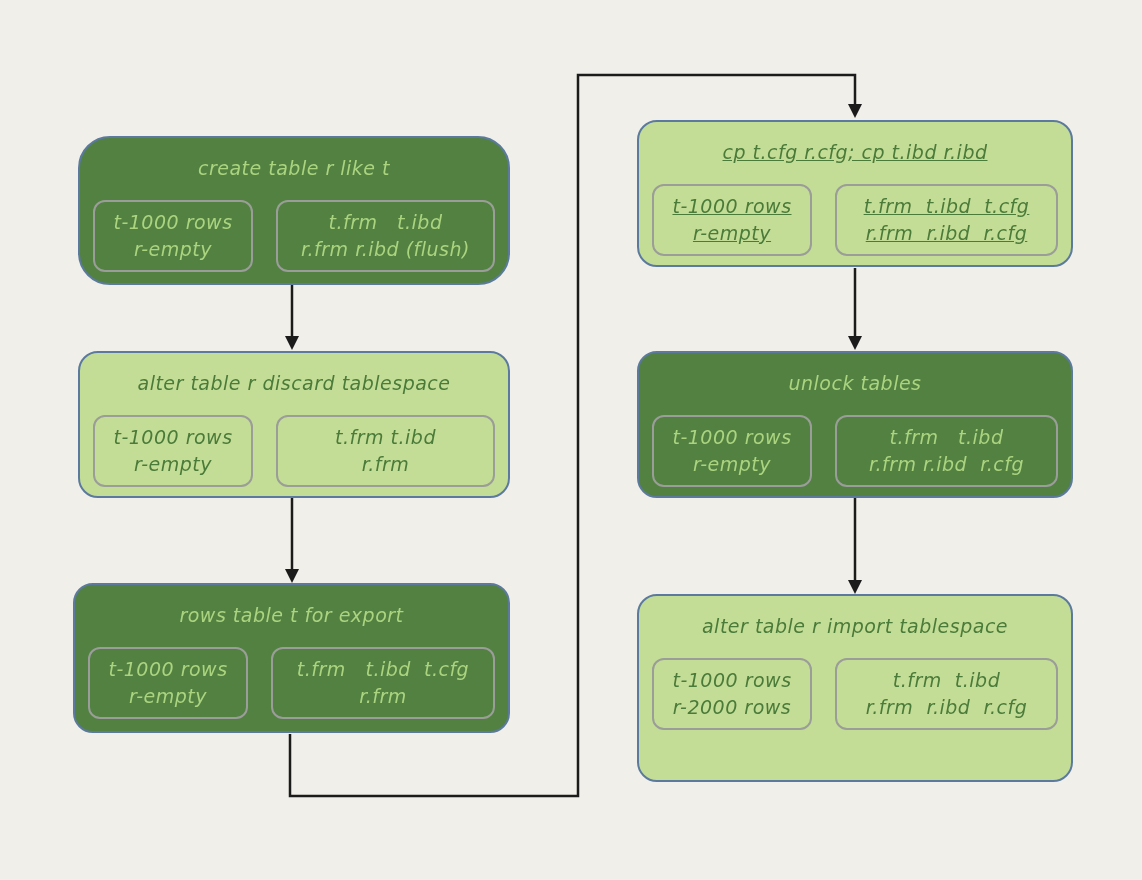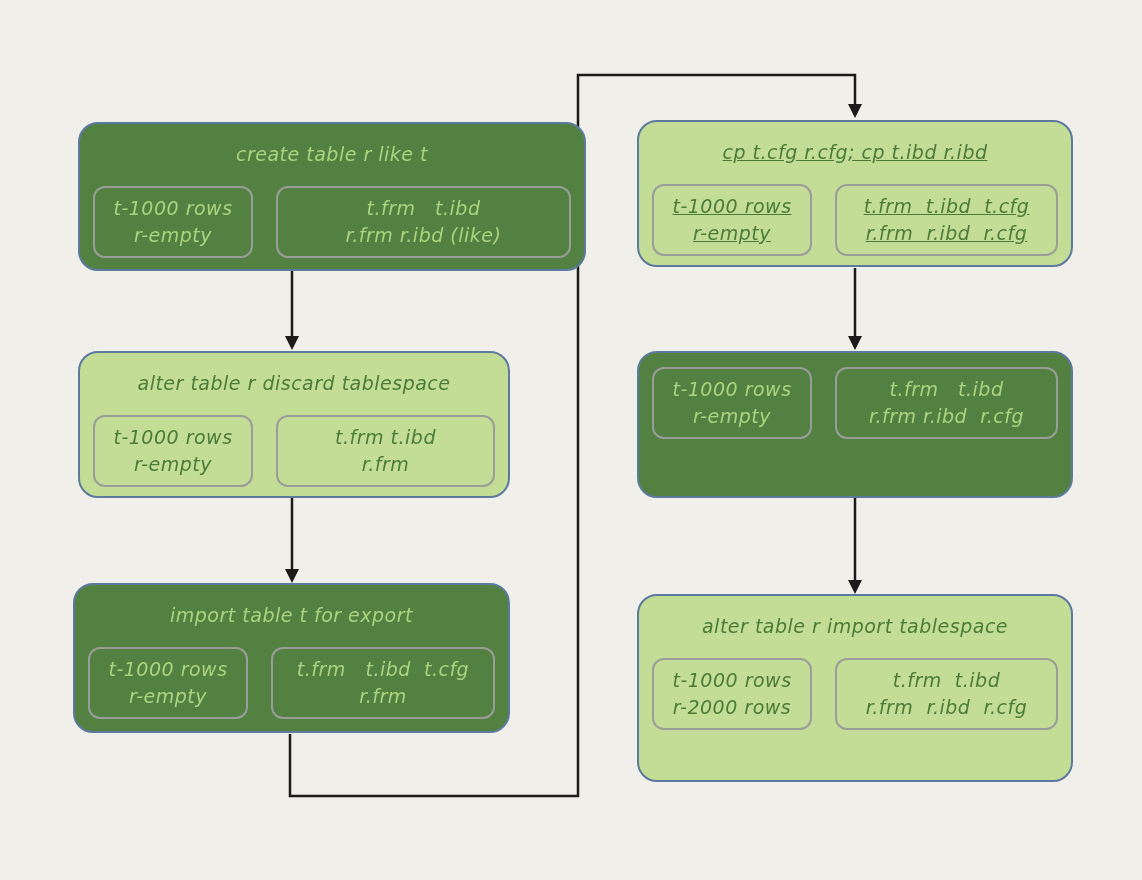--- a/index.html
+++ b/index.html
@@ -82,50 +82,50 @@
     </g>
     <g fill="#1b1b1b" stroke="none">
       <polygon points="285,336 299,336 292,350"></polygon>
       <polygon points="285,569 299,569 292,583"></polygon>
       <polygon points="848,104 862,104 855,118"></polygon>
       <polygon points="848,336 862,336 855,350"></polygon>
       <polygon points="848,580 862,580 855,594"></polygon>
     </g>
   </svg>
 
-  <div class="node dark" style="left:78px; top:122px; width:508px; height:149px;">
+  <div class="node dark" style="left:78px; top:136px; width:432px; height:149px;border-radius:32px;">
     <div class="node-title">create table r like t</div>
     <div class="node-body">
       <div class="subbox subbox-rows">
         <div>t-1000 rows</div>
         <div>r-empty</div>
       </div>
       <div class="subbox subbox-files">
         <div>t.frm   t.ibd</div>
-        <div>r.frm r.ibd (like)</div>
+        <div>r.frm r.ibd (flush)</div>
       </div>
     </div>
   </div>
 
   <div class="node light" style="left:78px; top:351px; width:432px; height:147px;font-style:italic;">
     <div class="node-title">alter table r discard tablespace</div>
     <div class="node-body">
       <div class="subbox subbox-rows">
         <div>t-1000 rows</div>
         <div>r-empty</div>
       </div>
       <div class="subbox subbox-files">
         <div>t.frm t.ibd</div>
         <div>r.frm</div>
       </div>
     </div>
   </div>
 
   <div class="node dark" style="left:73px; top:583px; width:437px; height:150px;">
-    <div class="node-title">import table t for export</div>
+    <div class="node-title">rows table t for export</div>
     <div class="node-body">
       <div class="subbox subbox-rows">
         <div>t-1000 rows</div>
         <div>r-empty</div>
       </div>
       <div class="subbox subbox-files">
         <div>t.frm   t.ibd  t.cfg</div>
         <div>r.frm</div>
       </div>
     </div>
@@ -139,20 +139,21 @@
         <div>r-empty</div>
       </div>
       <div class="subbox subbox-files">
         <div>t.frm  t.ibd  t.cfg</div>
         <div>r.frm  r.ibd  r.cfg</div>
       </div>
     </div>
   </div>
 
   <div class="node dark" style="left:637px; top:351px; width:436px; height:147px;">
+    <div class="node-title">unlock tables</div>
     <div class="node-body">
       <div class="subbox subbox-rows">
         <div>t-1000 rows</div>
         <div>r-empty</div>
       </div>
       <div class="subbox subbox-files">
         <div>t.frm   t.ibd</div>
         <div>r.frm r.ibd  r.cfg</div>
       </div>
     </div>

